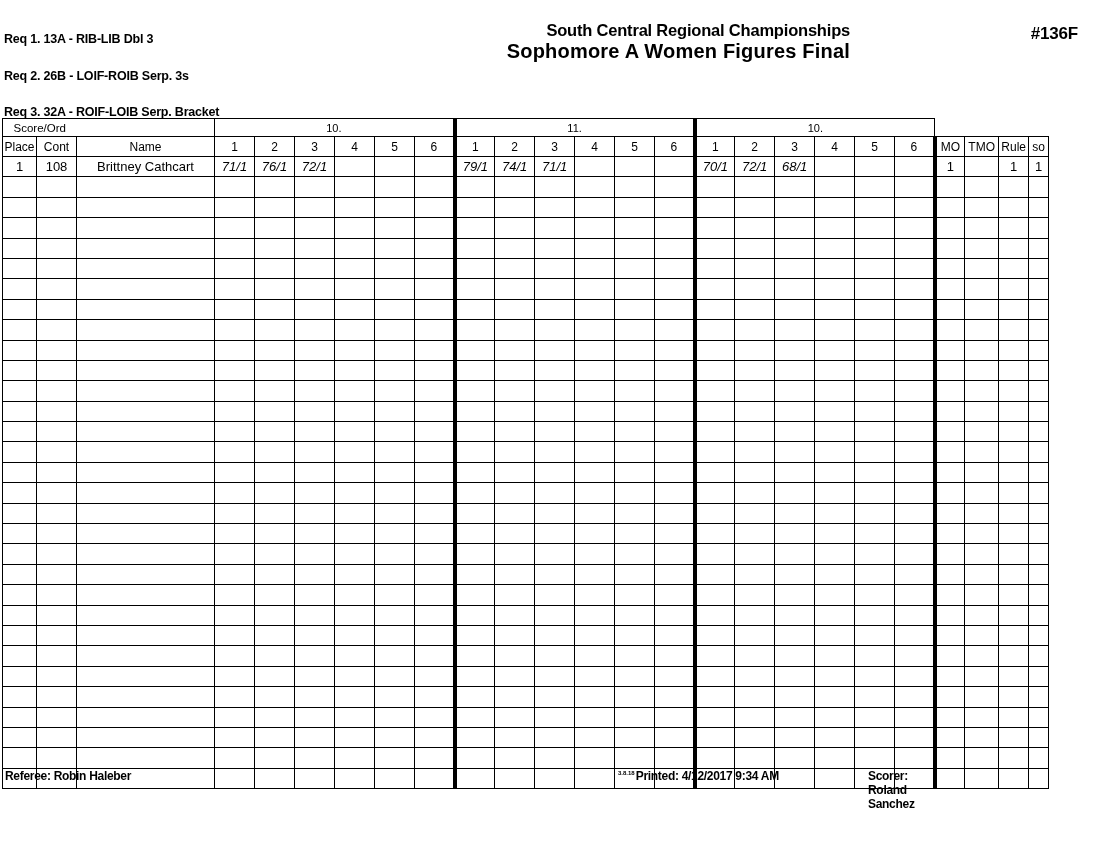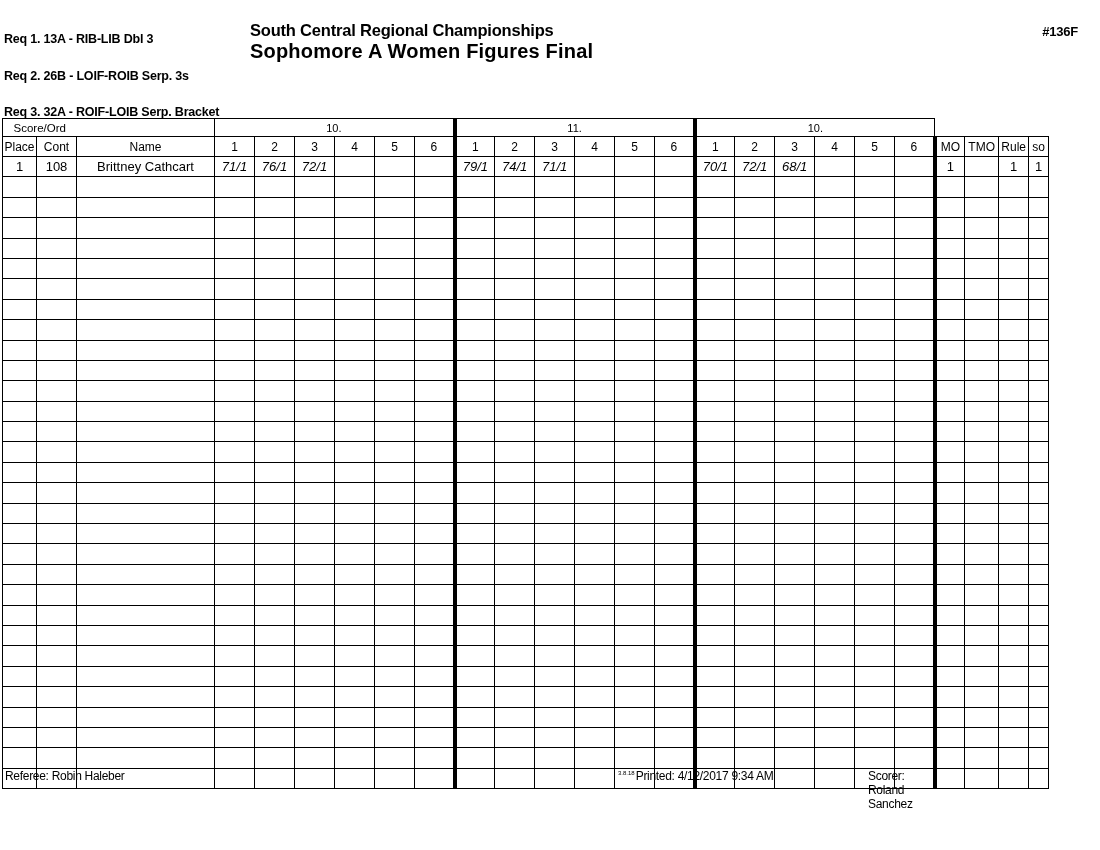--- a/index.html
+++ b/index.html
@@ -28,21 +28,21 @@
     white-space: nowrap;
   }
   #requirements .req-line { display: block; margin-top: 20px; }
 
   
   #title-block {
     position: absolute;
     left: 250px;
     top: 20px;
     width: 600px;
-    text-align: left;
+    text-align: right;
   }
   #title-block .t1 {
     font-size: 16.5px;
     font-weight: bold;
     line-height: 20px;
     letter-spacing: -0.2px;
   }
   #title-block .t2 {
     font-size: 13.5px;
     font-weight: normal;
@@ -59,21 +59,21 @@
     font-size: 14.5px;
     font-weight: normal;
     line-height: 23px;
   }
 
   
   #event-number {
     position: absolute;
     right: 22px;
     top: 24px;
-    font-size: 13px;
+    font-size: 17px;
     font-weight: bold;
     letter-spacing: -0.2px;
   }
 
   
   #sheet {
     position: absolute;
     left: 2px;
     top: 118px;
     width: 1045px;
@@ -134,21 +134,21 @@
   tr.col-head-row td { border-bottom: 3px double #000000; }
 
   
   #footer {
     position: absolute;
     left: 0;
     top: 768px;
     width: 924px;
     height: 20px;
     font-size: 12px;
-    font-weight: normal;
+    font-weight: bold;
   }
   #footer .f-referee {
     position: absolute;
     left: 5px;
     top: 1px;
     letter-spacing: -0.3px;
   }
   #footer .f-printed {
     position: absolute;
     left: 618px;

